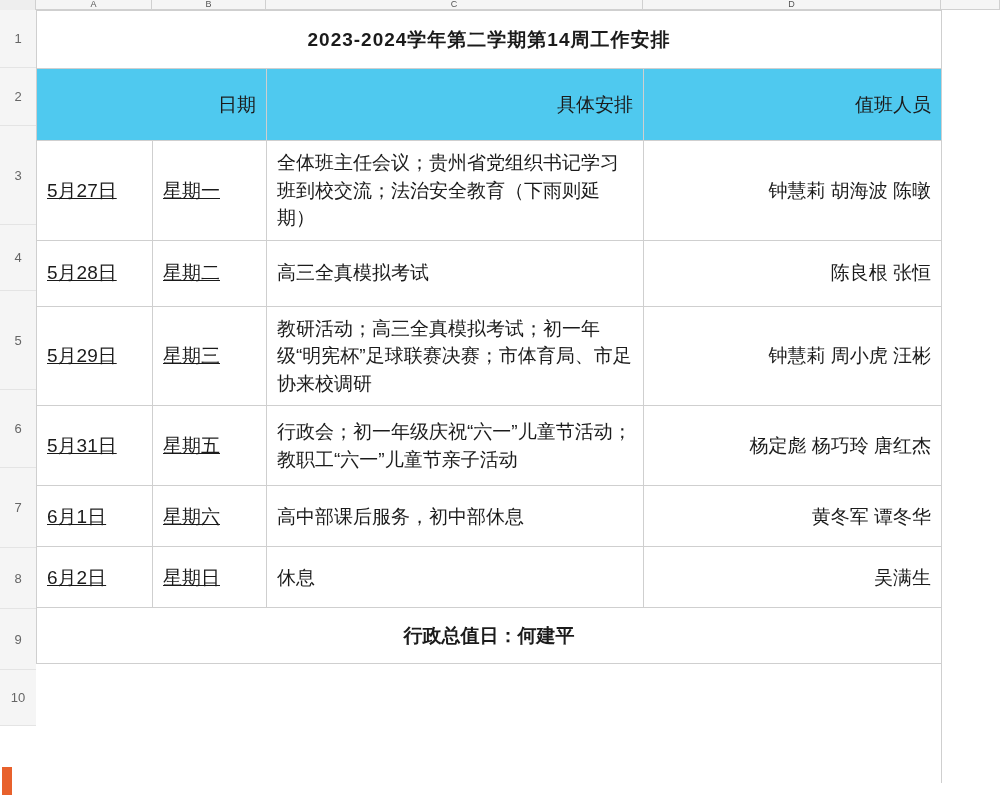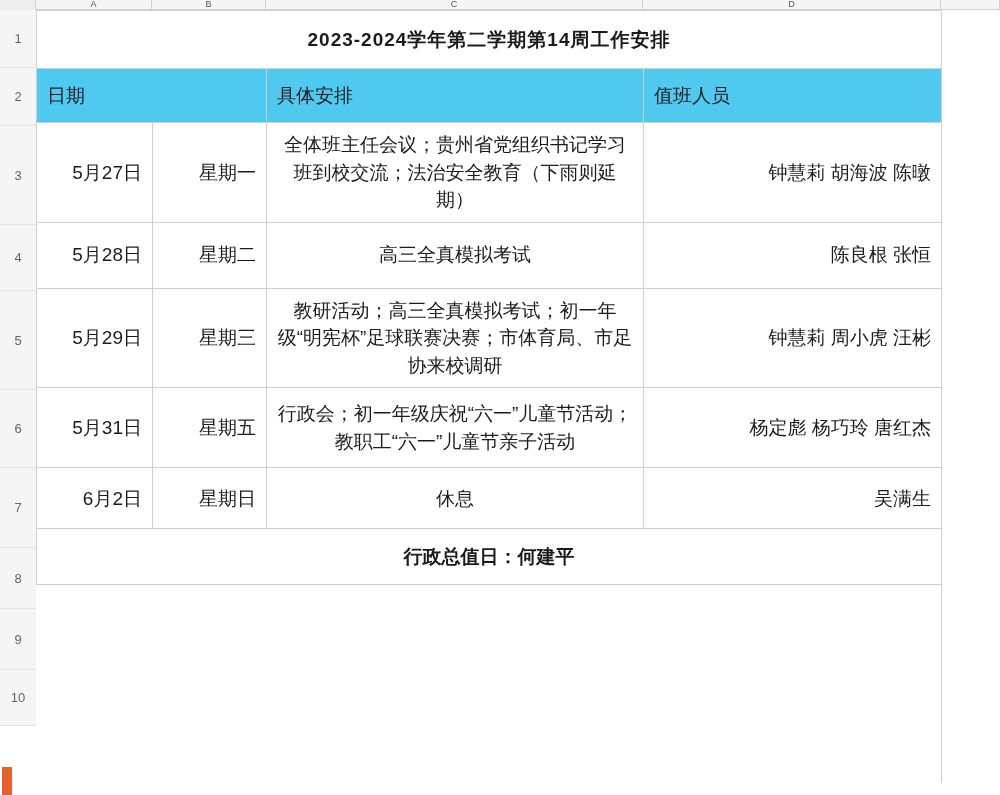--- a/index.html
+++ b/index.html
@@ -90,31 +90,32 @@
     text-align: center;
     font-size: 27px;
     font-weight: bold;
     letter-spacing: 1px;
     height: 58px;
     color: #000;
     border-left: 1px solid #cfcfcf;
   }
   .hdr-cell {
     background: #4fc9ef;
-    text-align: left;
+    text-align: right;
     font-size: 21px;
     color: #1b1b1b;
-    height: 54px;
+    height: 72px;
   }
   .date-cell, .day-cell {
-    text-align: right;
+    text-align: left;
     font-size: 20px;
+    text-decoration: underline;
   }
   .task-cell {
-    text-align: center;
+    text-align: left;
     font-size: 19px;
   }
   .duty-cell {
     text-align: right;
     font-size: 20px;
   }
   .footer-cell {
     text-align: center;
     font-size: 21px;
     font-weight: bold;
@@ -218,20 +219,26 @@
         </tr>
 
 
         <tr style="height:80px">
           <td class="date-cell">5月31日</td>
           <td class="day-cell">星期五</td>
           <td class="task-cell">行政会；初一年级庆祝“六一”儿童节活动；教职工“六一”儿童节亲子活动</td>
           <td class="duty-cell">杨定彪 杨巧玲 唐红杰</td>
         </tr>
 
+        <tr style="height:61px">
+          <td class="date-cell">6月1日</td>
+          <td class="day-cell">星期六</td>
+          <td class="task-cell">高中部课后服务，初中部休息</td>
+          <td class="duty-cell">黄冬军 谭冬华</td>
+        </tr>
 
         <tr style="height:61px">
           <td class="date-cell">6月2日</td>
           <td class="day-cell">星期日</td>
           <td class="task-cell">休息</td>
           <td class="duty-cell">吴满生</td>
         </tr>
 
         <tr>
           <td class="footer-cell" colspan="4">行政总值日：何建平</td>

